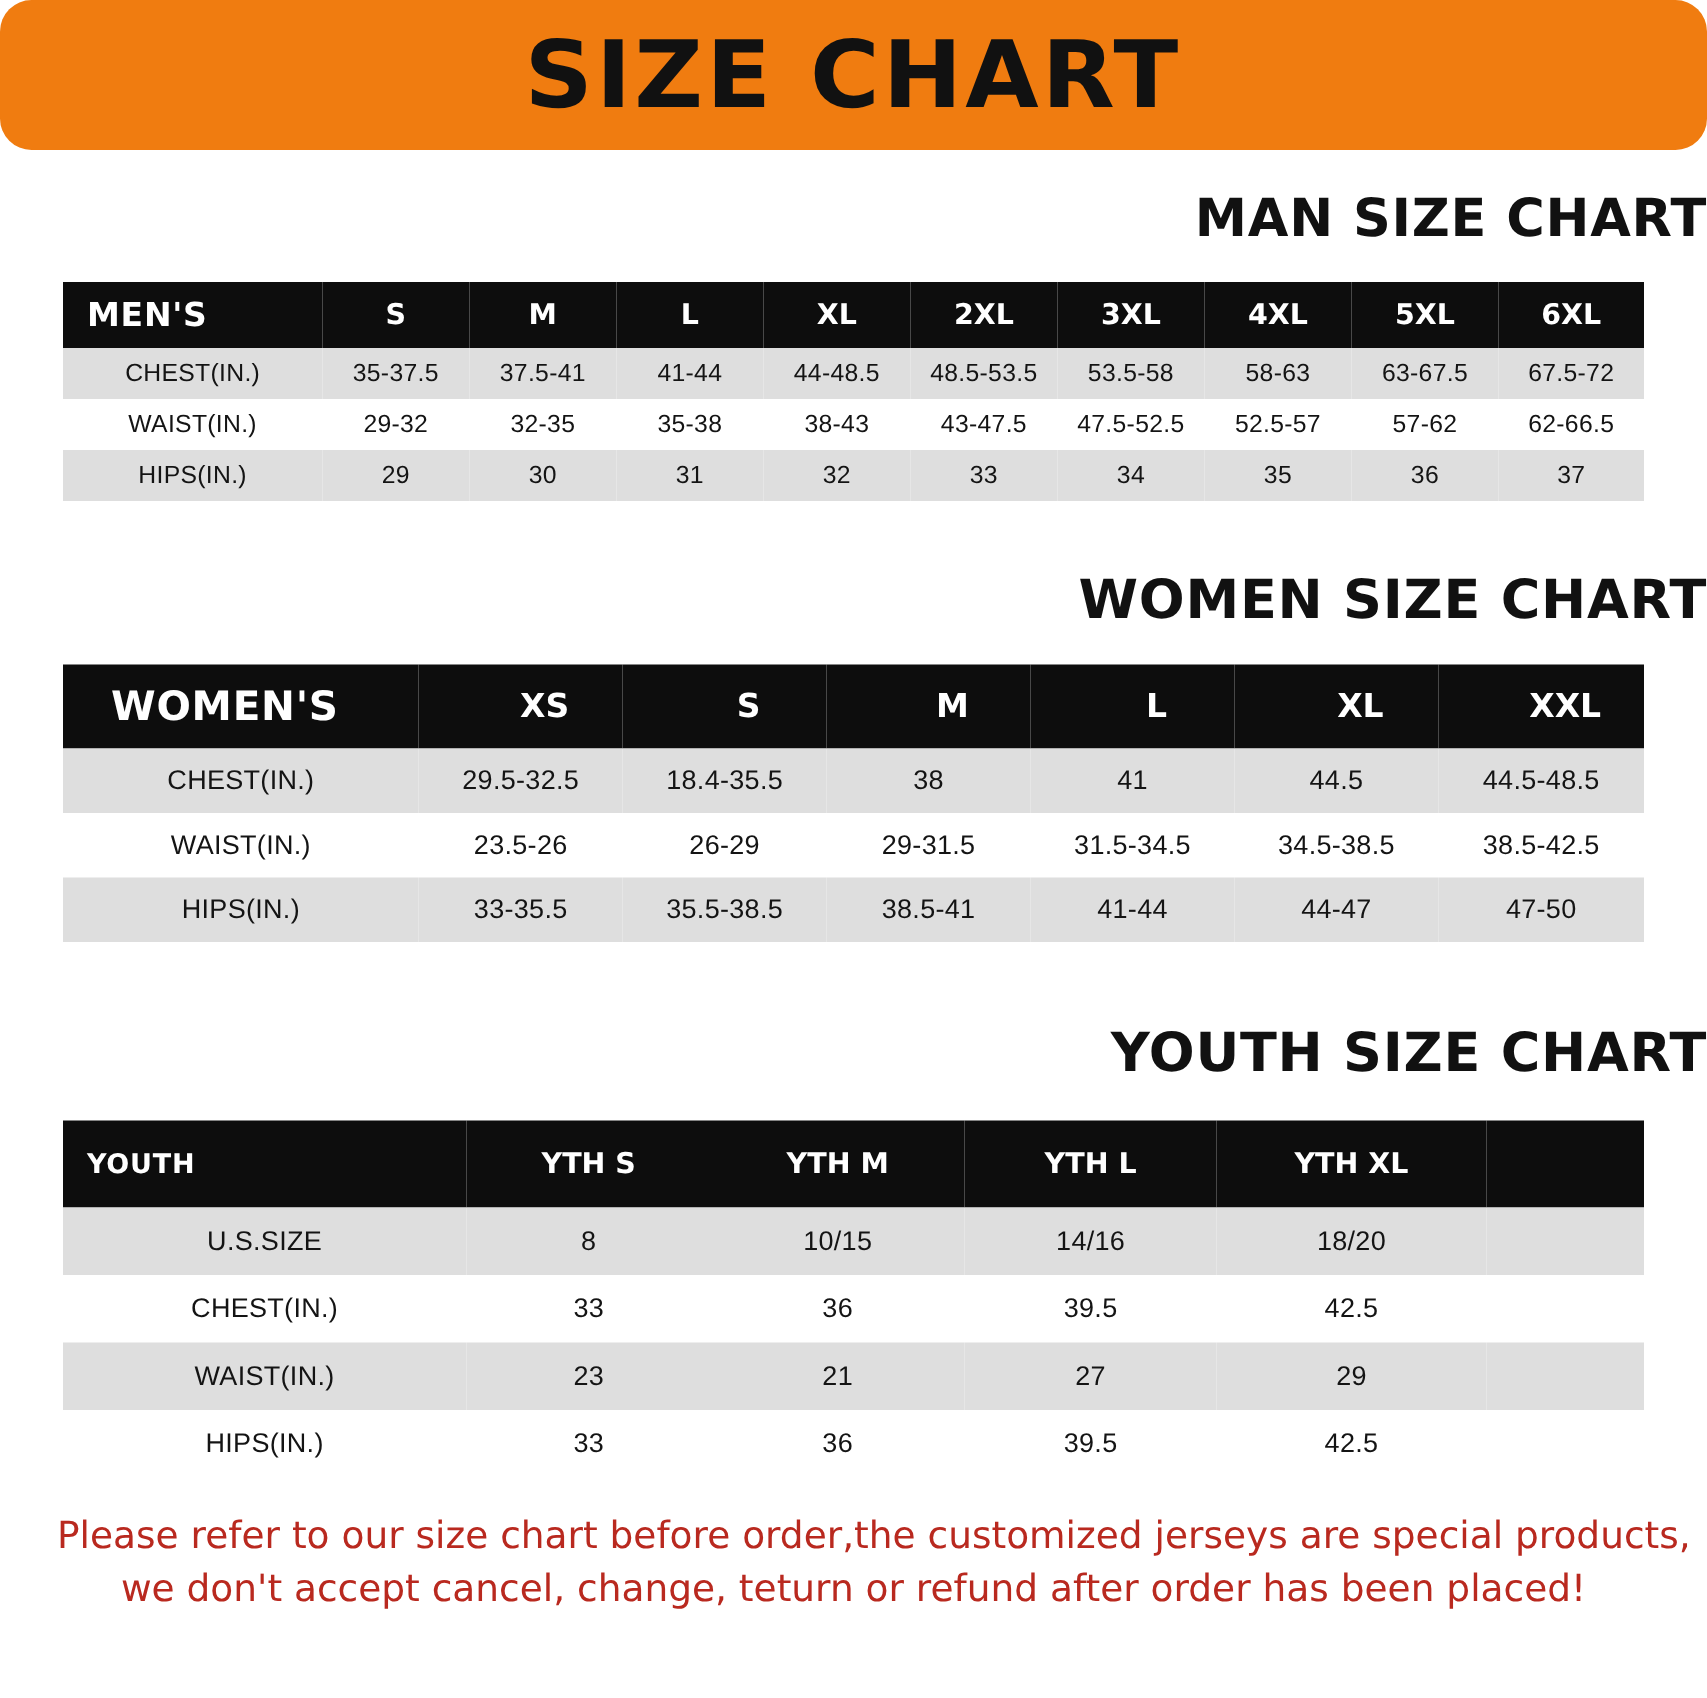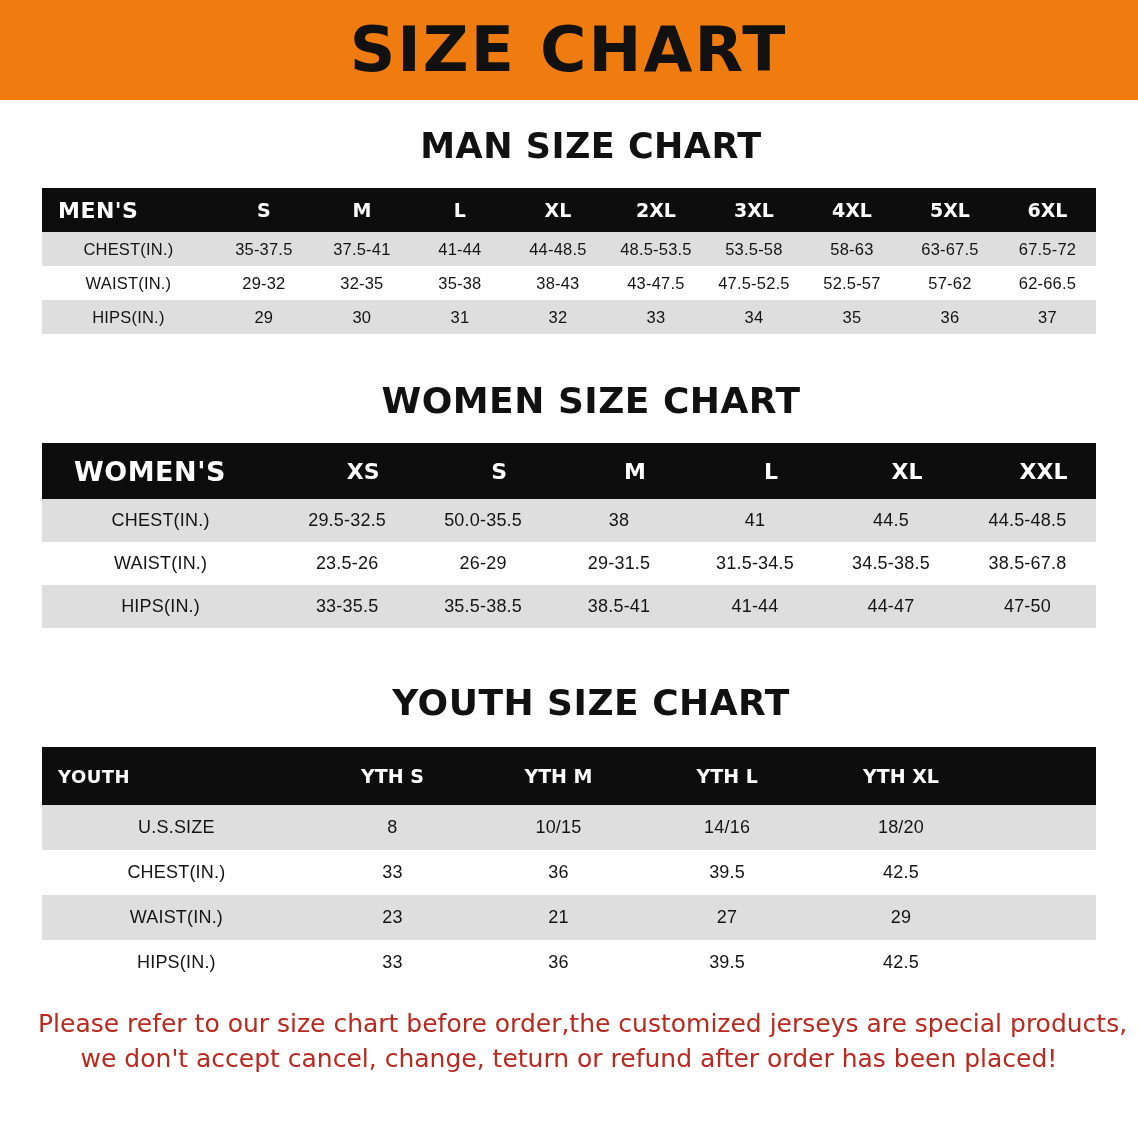--- a/index.html
+++ b/index.html
@@ -17,35 +17,36 @@
 
   
   .banner {
     width: 100%;
     height: 100px;
     background: #f07c10;
     display: flex;
     align-items: center;
     justify-content: center;
     box-sizing: border-box;
+    border-radius: 21px;
   }
   .banner-title {
     font-family: "DejaVu Sans", sans-serif;
     font-weight: bold;
     font-size: 62px;
     letter-spacing: 2px;
     color: #111111;
     line-height: 1;
     margin: 0;
     transform: scaleX(1.02);
   }
 
   
   .section-title {
-    text-align: center;
+    text-align: right;
     font-family: "DejaVu Sans", sans-serif;
     font-weight: bold;
     font-size: 35px;
     color: #111111;
     letter-spacing: 0.5px;
     padding-left: 44px;
   }
   .sec-man   { margin: 26px 0 22px 0; }
   .sec-women { margin: 46px 0 22px 0; font-size: 36px; }
   .sec-youth { margin: 54px 0 24px 0; font-size: 36px; }
@@ -214,34 +215,34 @@
       <td>XS</td>
       <td>S</td>
       <td>M</td>
       <td>L</td>
       <td>XL</td>
       <td>XXL</td>
     </tr>
     <tr class="data-row row-shade">
       <td class="label-cell">CHEST(IN.)</td>
       <td>29.5-32.5</td>
-      <td>50.0-35.5</td>
+      <td>18.4-35.5</td>
       <td>38</td>
       <td>41</td>
       <td>44.5</td>
       <td>44.5-48.5</td>
     </tr>
     <tr class="data-row row-plain">
       <td class="label-cell">WAIST(IN.)</td>
       <td>23.5-26</td>
       <td>26-29</td>
       <td>29-31.5</td>
       <td>31.5-34.5</td>
       <td>34.5-38.5</td>
-      <td>38.5-67.8</td>
+      <td>38.5-42.5</td>
     </tr>
     <tr class="data-row row-shade">
       <td class="label-cell">HIPS(IN.)</td>
       <td>33-35.5</td>
       <td>35.5-38.5</td>
       <td>38.5-41</td>
       <td>41-44</td>
       <td>44-47</td>
       <td>47-50</td>
     </tr>

